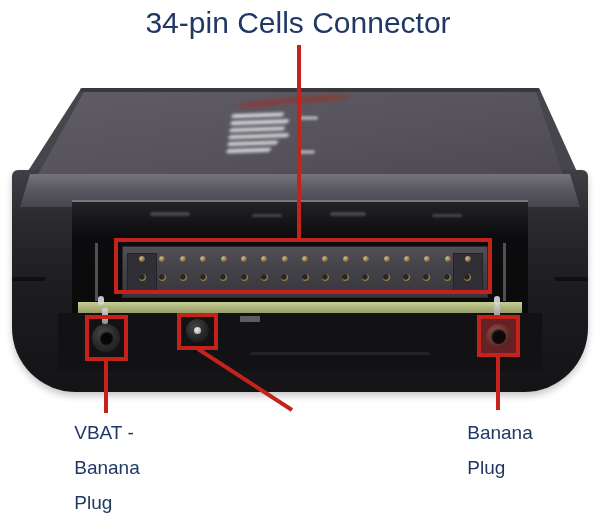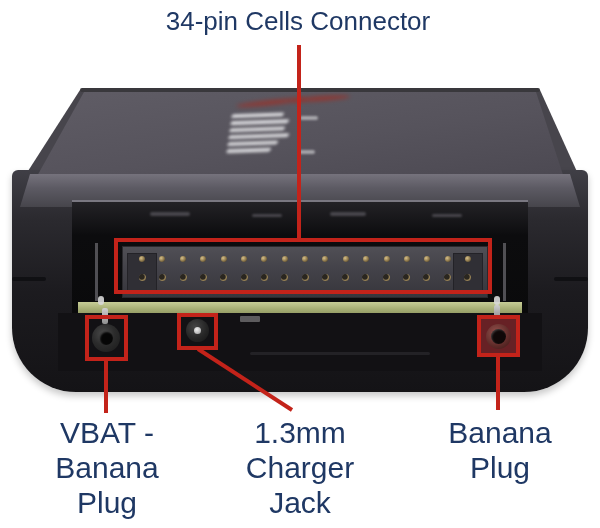--- a/index.html
+++ b/index.html
@@ -11,24 +11,24 @@
   #canvas{
     position:relative;width:600px;height:528px;overflow:hidden;
     background:#ffffff;
     font-family:"Liberation Sans",sans-serif;
   }
   .abs{position:absolute;}
 
   
   .callout-title{
     top:6px;left:0;width:596px;text-align:center;
-    font-size:26px;color:var(--navy);letter-spacing:0px;
+    font-size:30px;color:var(--navy);letter-spacing:0px;
   }
   .callout-label{
-    text-align:center;font-size:30px;line-height:35px;color:var(--navy);
+    font-size:19px;line-height:35px;color:var(--navy);
     transform:translateX(-50%);white-space:nowrap;
   }
   #label-vbat-minus{left:107px;top:415px;}
   #label-charger{left:300px;top:415px;}
   #label-vbat-plus{left:500px;top:415px;}
 
   
   .hl-box{border:4px solid var(--red);box-sizing:border-box;}
   #box-connector{left:114px;top:238px;width:378px;height:56px;}
   #box-vbat-minus{left:85px;top:315px;width:43px;height:46px;}
@@ -232,24 +232,19 @@
   <div class="abs hl-box" id="box-vbat-plus"></div>
 
   <div class="abs callout-title">34-pin Cells Connector</div>
 
   <div class="abs callout-label" id="label-vbat-minus">
     <div>VBAT -</div>
     <div>Banana</div>
     <div>Plug</div>
   </div>
 
-  <div class="abs callout-label" id="label-charger">
-    <div>1.3mm</div>
-    <div>Charger</div>
-    <div>Jack</div>
-  </div>
 
   <div class="abs callout-label" id="label-vbat-plus">
     <div>Banana</div>
     <div>Plug</div>
   </div>
 
 </div>
 
 </body></html>

